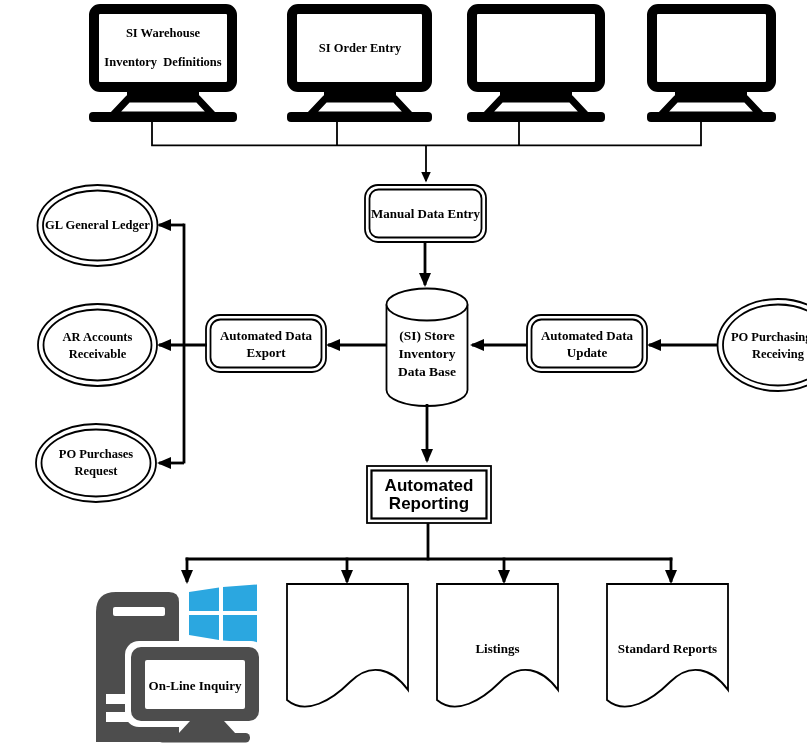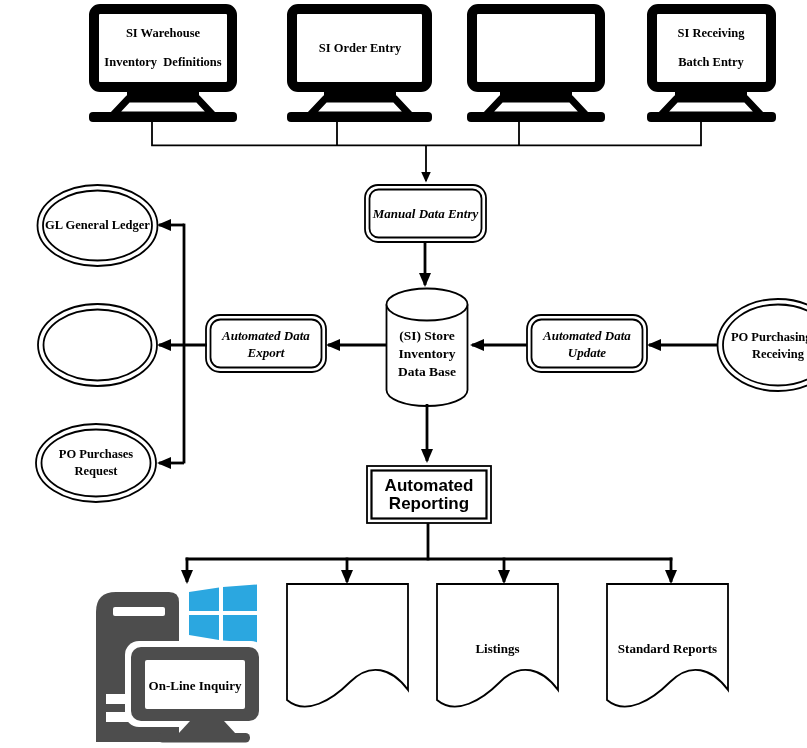--- a/index.html
+++ b/index.html
@@ -26,21 +26,21 @@
   .gray{fill:var(--device-gray);}
   .blue{fill:var(--windows-blue);}
   .white{fill:#ffffff;}
   
   .lbl{
     position:absolute;display:flex;align-items:center;justify-content:center;
     text-align:center;white-space:pre-wrap;font-weight:bold;color:#000;
     font-size:12.5px;line-height:17px;
   }
   .lbl-monitor{line-height:29px;}
-  .lbl-proc{font-size:13px;font-style:italic;}
+  .lbl-proc{font-size:13px;}
   .lbl-db{font-size:13.5px;line-height:18px;}
   .lbl-reporting{font-family:"Liberation Sans","DejaVu Sans",sans-serif;font-size:17px;line-height:18px;}
   .lbl-doc{font-size:13px;}
   .lbl-inquiry{font-size:13px;border-radius:23px;}
 </style>
 </head>
 <body>
 
 <div class="stage">
 
@@ -167,37 +167,37 @@
         <rect class="white" x="111" y="660" width="100" height="49" rx="2"></rect>
         <polygon class="gray" points="156,721 190,721 202,734 144,734"></polygon>
         <rect class="gray" x="124" y="733" width="92" height="9.5" rx="4.5"></rect>
       </g>
     </g>
   </svg>
 
   <div class="lbl lbl-monitor" style="left:64px;top:12px;width:130px;height:72px;">SI Warehouse
 Inventory  Definitions</div>
   <div class="lbl lbl-monitor" style="left:264px;top:12px;width:124px;height:72px;">SI Order Entry</div>
-  <div class="lbl lbl-monitor" style="left:620px;top:12px;width:114px;height:72px;">SI Receiving
-Batch Entry</div>
 
   <div class="lbl lbl-proc" style="left:334px;top:187px;width:115px;height:53px;">Manual Data Entry</div>
 
   <div class="lbl lbl-db" style="left:352px;top:316px;width:82px;height:76px;">(SI) Store
 Inventory
 Data Base</div>
 
   <div class="lbl lbl-proc" style="left:175px;top:317px;width:114px;height:53px;">Automated Data
 Export</div>
   <div class="lbl lbl-proc" style="left:496px;top:317px;width:114px;height:53px;">Automated Data
 Update</div>
   <div class="lbl lbl-reporting" style="left:338px;top:469px;width:114px;height:51px;">Automated
 Reporting</div>
 
   <div class="lbl" style="left:6px;top:205px;width:115px;height:41px;">GL General Ledger</div>
+  <div class="lbl" style="left:6px;top:325px;width:115px;height:41px;">AR Accounts
+Receivable</div>
   <div class="lbl" style="left:5px;top:443px;width:114px;height:40px;">PO Purchases
 Request</div>
   <div class="lbl" style="left:687px;top:325px;width:114px;height:41px;">PO Purchasing &amp;
 Receiving</div>
 
   <div class="lbl lbl-inquiry" style="left:111px;top:661px;width:100px;height:48px;">On-Line Inquiry</div>
 
   <div class="lbl lbl-doc" style="left:406px;top:592px;width:115px;height:112px;">Listings</div>
   <div class="lbl lbl-doc" style="left:576px;top:592px;width:115px;height:112px;">Standard Reports</div>
 

